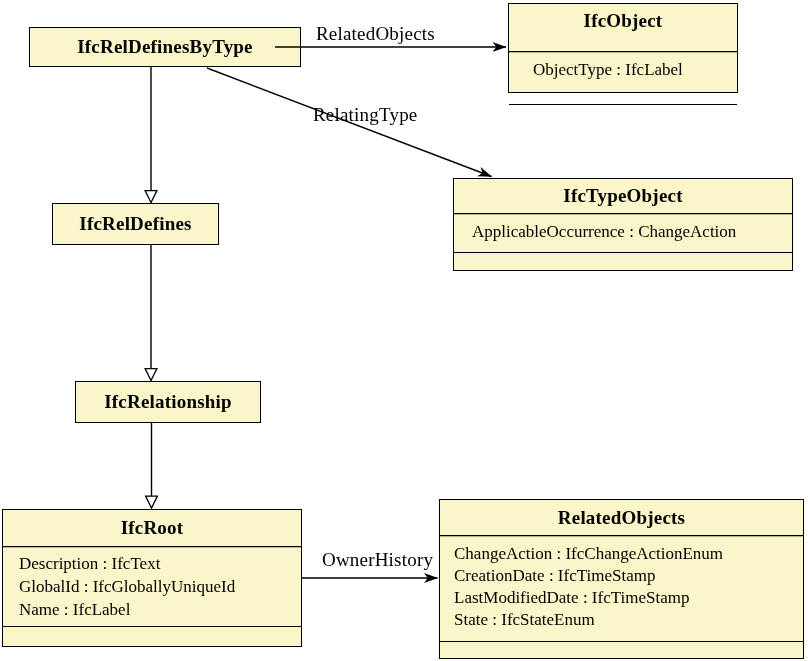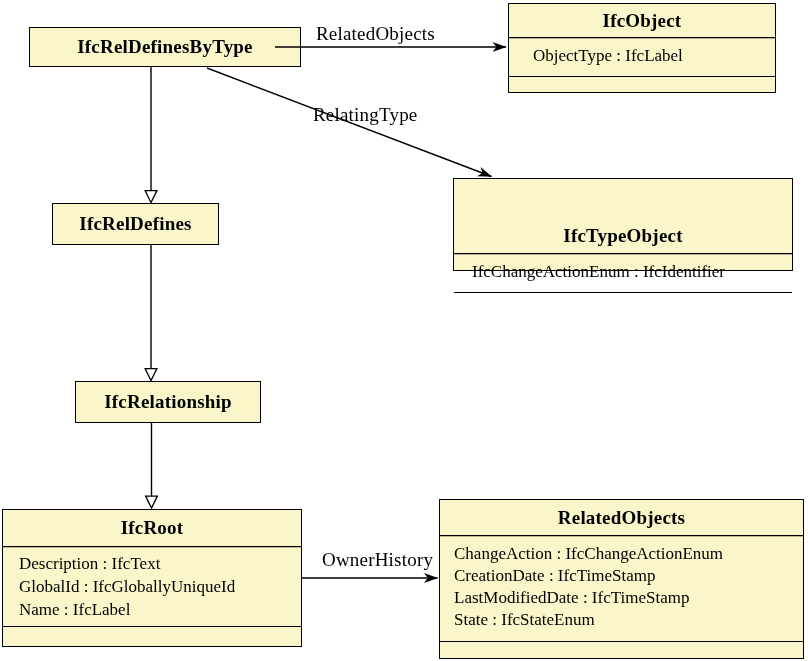--- a/index.html
+++ b/index.html
@@ -31,32 +31,32 @@
 </style>
 </head>
 <body>
 
 <div id="canvas">
 
   <div class="uml-class single" style="left:29px;top:27px;width:272px;height:40px;">
     <div class="uml-title">IfcRelDefinesByType</div>
   </div>
 
-  <div class="uml-class" style="left:508px;top:3px;width:268px;height:90px;">
+  <div class="uml-class" style="left:508px;top:3px;width:230px;height:90px;gap:14px;">
     <div class="uml-title" style="height:33px;">IfcObject</div>
     <div class="uml-attrs" style="height:39px;padding:7px 4px 0 24px;">
       <div class="uml-attr">ObjectType : IfcLabel</div>
     </div>
     <div class="uml-footer"></div>
   </div>
 
   <div class="uml-class" style="left:453px;top:178px;width:340px;height:93px;">
-    <div class="uml-title" style="height:34px;margin-top:40px;">IfcTypeObject</div>
+    <div class="uml-title" style="height:34px;">IfcTypeObject</div>
     <div class="uml-attrs" style="height:39px;padding:7px 4px 0 18px;">
-      <div class="uml-attr">IfcChangeActionEnum : IfcIdentifier</div>
+      <div class="uml-attr">ApplicableOccurrence : ChangeAction</div>
     </div>
     <div class="uml-footer"></div>
   </div>
 
   <div class="uml-class single" style="left:52px;top:203px;width:167px;height:42px;">
     <div class="uml-title">IfcRelDefines</div>
   </div>
 
   <div class="uml-class single" style="left:75px;top:381px;width:186px;height:42px;">
     <div class="uml-title">IfcRelationship</div>

